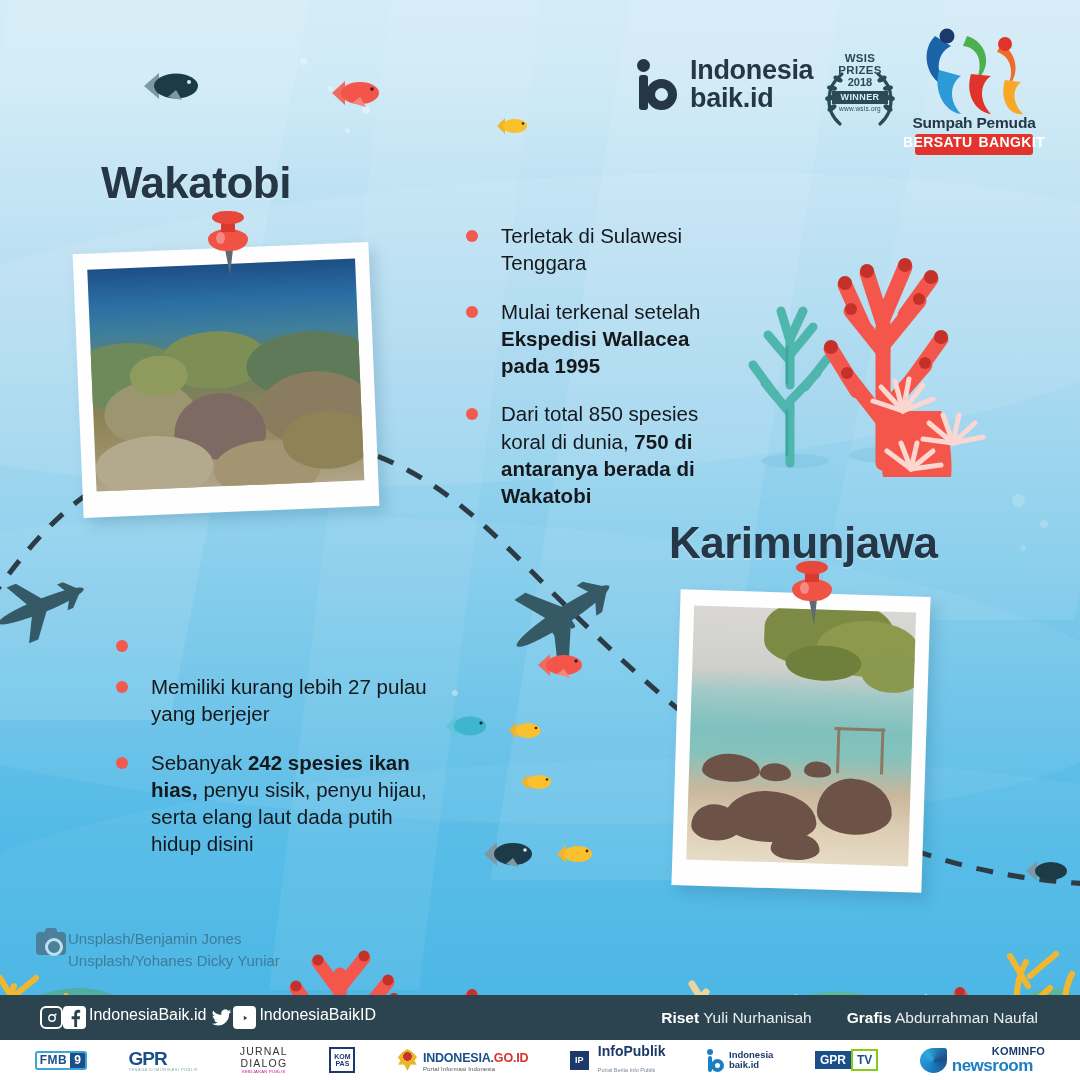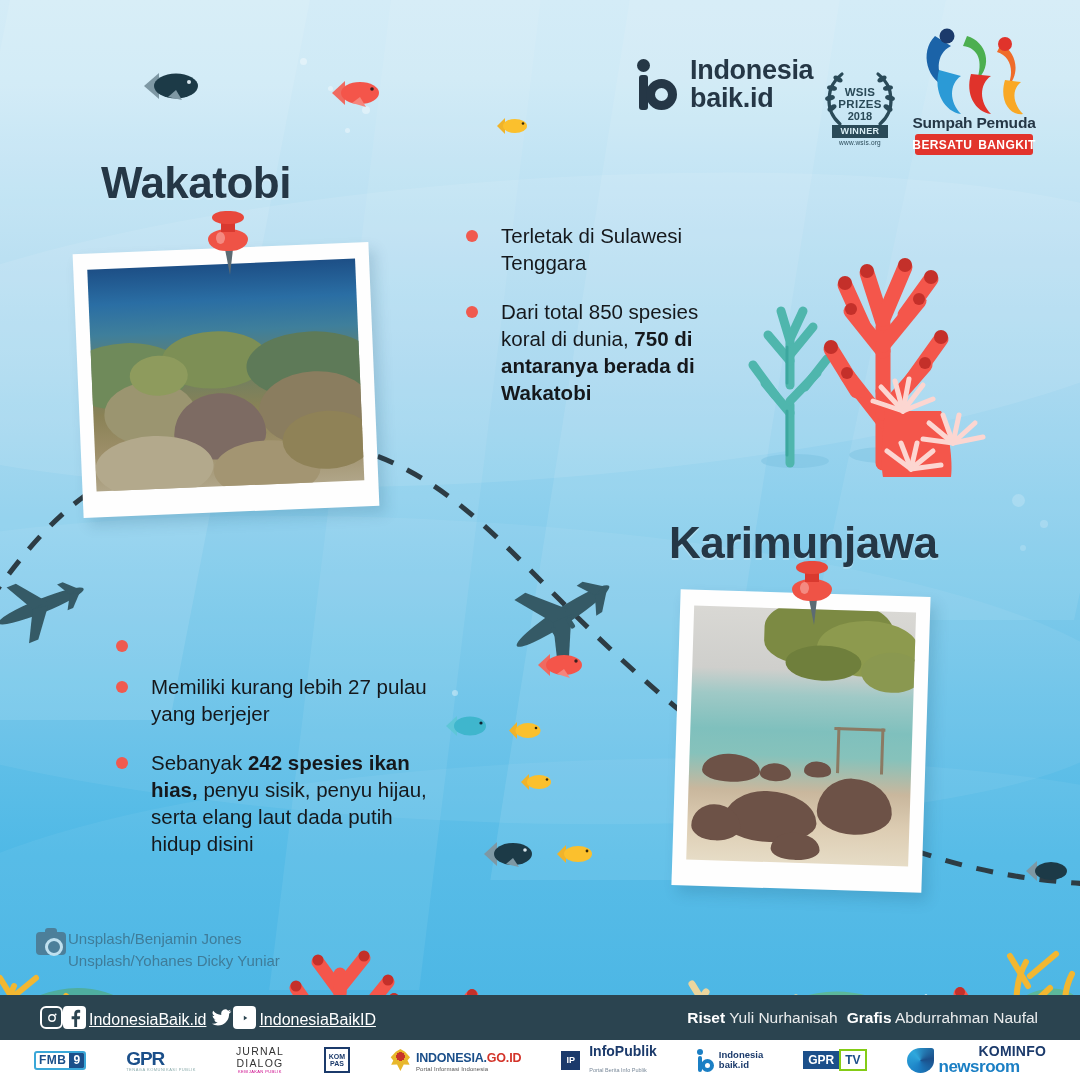--- a/index.html
+++ b/index.html
@@ -38,36 +38,36 @@
   
   .logo-ib { position:absolute; left:636px; top:56px; display:flex; align-items:center; gap:10px; }
   .ib-mark { width:44px; height:52px; position:relative; }
   .ib-dot { position:absolute; left:1px; top:1px; width:13px; height:13px; border-radius:50%; background:#253746; }
   .ib-stem { position:absolute; left:3px; top:17px; width:9px; height:35px; background:#253746; border-radius:3px;}
   .ib-o { position:absolute; left:10px; top:21px; width:31px; height:31px; border-radius:50%;
           border:9px solid #253746; }
   .ib-text { font-size:27px; font-weight:bold; color:#253746; line-height:1.05; letter-spacing:-.3px; }
 
   .wsis { position:absolute; left:818px; top:62px; width:84px; height:84px;
-          display:flex; flex-direction:column; align-items:center; justify-content:flex-end;
+          display:flex; flex-direction:column; align-items:center; justify-content:flex-start;
           color:#2a4a58; }
   .wsis-wreath { position:absolute; inset:0; }
   .wsis-t1 { font-size:11.5px; font-weight:bold; line-height:1.02; letter-spacing:.3px; margin-top:-9px;}
   .wsis-t2 { font-size:11.5px; font-weight:bold; line-height:1.02; letter-spacing:.3px;}
   .wsis-t3 { font-size:11px; font-weight:bold; line-height:1.1; }
   .wsis-rib { margin-top:2px; background:#2a4a58; color:#d9edf4; font-size:9px; font-weight:bold;
               padding:1.5px 9px; letter-spacing:.4px;}
   .wsis-url { font-size:6.5px; margin-top:1.5px; letter-spacing:.2px; }
 
   .sp { position:absolute; left:905px; top:18px; width:138px; height:150px; }
   .sp-title { position:absolute; left:0; right:0; top:96px; text-align:center;
               font-size:15.5px; font-weight:bold; color:#253746; letter-spacing:-.2px;}
   .sp-badge { position:absolute; left:10px; right:10px; top:116px; height:21px;
-              background:#e2342c; border-radius:3px; color:#fff; font-size:12px; font-weight:bold;
-              display:flex; align-items:center; justify-content:center; gap:3px; letter-spacing:.4px;}
+              background:#e2342c; border-radius:3px; color:#fff; font-size:14px; font-weight:bold;
+              display:flex; justify-content:center; gap:3px; letter-spacing:.4px;}
 
   
   .place-title { position:absolute; font-size:44px; font-weight:bold; color:#253746;
                  letter-spacing:-.5px; text-shadow:0 2px 0 rgba(255,255,255,.25); }
   #title-wakatobi { left:101px; top:158px; }
   #title-karimunjawa { left:669px; top:518px; }
 
   
   .frame { position:absolute; background:#fefefe; padding:16px 14px 26px 14px;
            box-shadow:6px 8px 14px rgba(20,70,100,.17); }
@@ -118,26 +118,26 @@
   
   .credit { position:absolute; left:36px; top:928px; display:flex; gap:2px; align-items:flex-start; }
   .cam { width:30px; height:23px; background:#4c7f9a; border-radius:4px; position:relative; margin-top:4px;}
   .cam:before { content:""; position:absolute; left:9px; top:-4px; width:12px; height:5px; background:#4c7f9a; border-radius:3px 3px 0 0;}
   .cam:after { content:""; position:absolute; left:9px; top:6px; width:12px; height:12px; border-radius:50%; border:3px solid #bfe0ef;}
   .credit-lines { font-size:15px; line-height:1.45; color:#3f7c99; }
 
   
   .footer { position:absolute; left:0; top:995px; width:1080px; height:45px; background:#2b4450;
             display:flex; align-items:center; color:#fff; }
-  .soc { display:flex; align-items:flex-end; gap:0; margin-left:40px;text-decoration:underline; }
+  .soc { display:flex; align-items:flex-start; gap:0; margin-left:40px; }
   .soc-ic { width:23px; height:23px; display:flex; align-items:center; justify-content:center; }
   .soc-box { border:2px solid #fff; border-radius:6px; }
   .soc-fill { background:#fff; border-radius:4px; }
   .soc-label { font-size:16px; margin:0 4px 0 3px; }
-  .credits-right { margin-left:auto; margin-right:42px; display:flex; gap:9px; font-size:15.5px; }
+  .credits-right { margin-left:auto; margin-right:42px; display:flex; gap:35px; font-size:15.5px; }
   .credits-right b { font-weight:bold; }
   .credits-right span { opacity:.9; }
 
   
   .strip { position:absolute; left:0; top:1040px; width:1080px; height:40px; background:#fff;
            display:flex; align-items:center; justify-content:space-around; padding:0 14px; }
   .pl { display:flex; align-items:center; justify-content:center; height:30px; }
   .pl-fmb { display:flex; align-items:center; border:2px solid #3aa7d8; border-radius:3px; overflow:hidden; height:19px;}
   .pl-fmb i { font-style:normal; font-size:12px; font-weight:bold; color:#1b4f8a; padding:0 3px; letter-spacing:.5px;}
   .pl-fmb u { text-decoration:none; background:#1b4f8a; color:#fff; font-size:12px; font-weight:bold; padding:0 4px; height:100%; display:flex; align-items:center;}
@@ -165,21 +165,21 @@
   .pl-ib2 .m .d { position:absolute; left:0; top:0; width:6px; height:6px; border-radius:50%; background:#1b7fc4;}
   .pl-ib2 .m .s { position:absolute; left:1px; top:7px; width:4px; height:16px; background:#1b7fc4; border-radius:2px;}
   .pl-ib2 .m .o { position:absolute; left:4px; top:10px; width:13px; height:13px; border-radius:50%; border:4px solid #1b7fc4;}
   .pl-ib2 .t { font-size:9.5px; font-weight:bold; color:#1b3a6b; line-height:1.08;}
   .pl-gprtv { display:flex; align-items:center; height:21px; }
   .pl-gprtv .a { background:#1b4f8a; color:#fff; font-size:12px; font-weight:bold; padding:2px 5px; }
   .pl-gprtv .b { background:#fff; color:#1b4f8a; font-size:12px; font-weight:bold; padding:2px 4px; border:2px solid #84cc16;}
   .pl-news { display:flex; align-items:center; gap:5px;}
   .pl-news .swirl { width:27px; height:25px; border-radius:50% 10% 50% 50%;
       background:conic-gradient(from 200deg,#1b7fc4,#2fa8dd,#1b4f8a,#1b7fc4); }
-  .pl-news .t1 { font-size:14px; font-weight:bold; color:#1b3a6b; line-height:1; letter-spacing:.2px;padding-left:40px;}
+  .pl-news .t1 { font-size:11px; font-weight:bold; color:#1b3a6b; line-height:1; letter-spacing:.2px;padding-left:40px;}
   .pl-news .t2 { font-size:17px; font-weight:bold; color:#1b7fc4; line-height:.95; letter-spacing:-.5px;}
 </style>
 </head>
 <body>
 
 <div id="stage">
 
   <div class="water"></div>
   <div class="lightbeam b1"></div>
   <div class="lightbeam b2"></div>
@@ -462,20 +462,24 @@
       <div class="pin-hi"></div>
   </div>
 
   <div class="bullets" id="bullets-wakatobi">
     <div class="bullet">
       <span class="dot"></span>
       <span class="txt">Terletak di Sulawesi Tenggara</span>
     </div>
     <div class="bullet">
       <span class="dot"></span>
+      <span class="txt">Mulai terkenal setelah <b>Ekspedisi Wallacea pada 1995</b></span>
+    </div>
+    <div class="bullet">
+      <span class="dot"></span>
       <span class="txt">Dari total 850 spesies koral di dunia, <b>750 di antaranya berada di Wakatobi</b></span>
     </div>
   </div>
 
   <div class="bullets" id="bullets-karimunjawa">
     <div class="bullet">
       <span class="dot"></span>
     </div>
     <div class="bullet">
       <span class="dot"></span>

